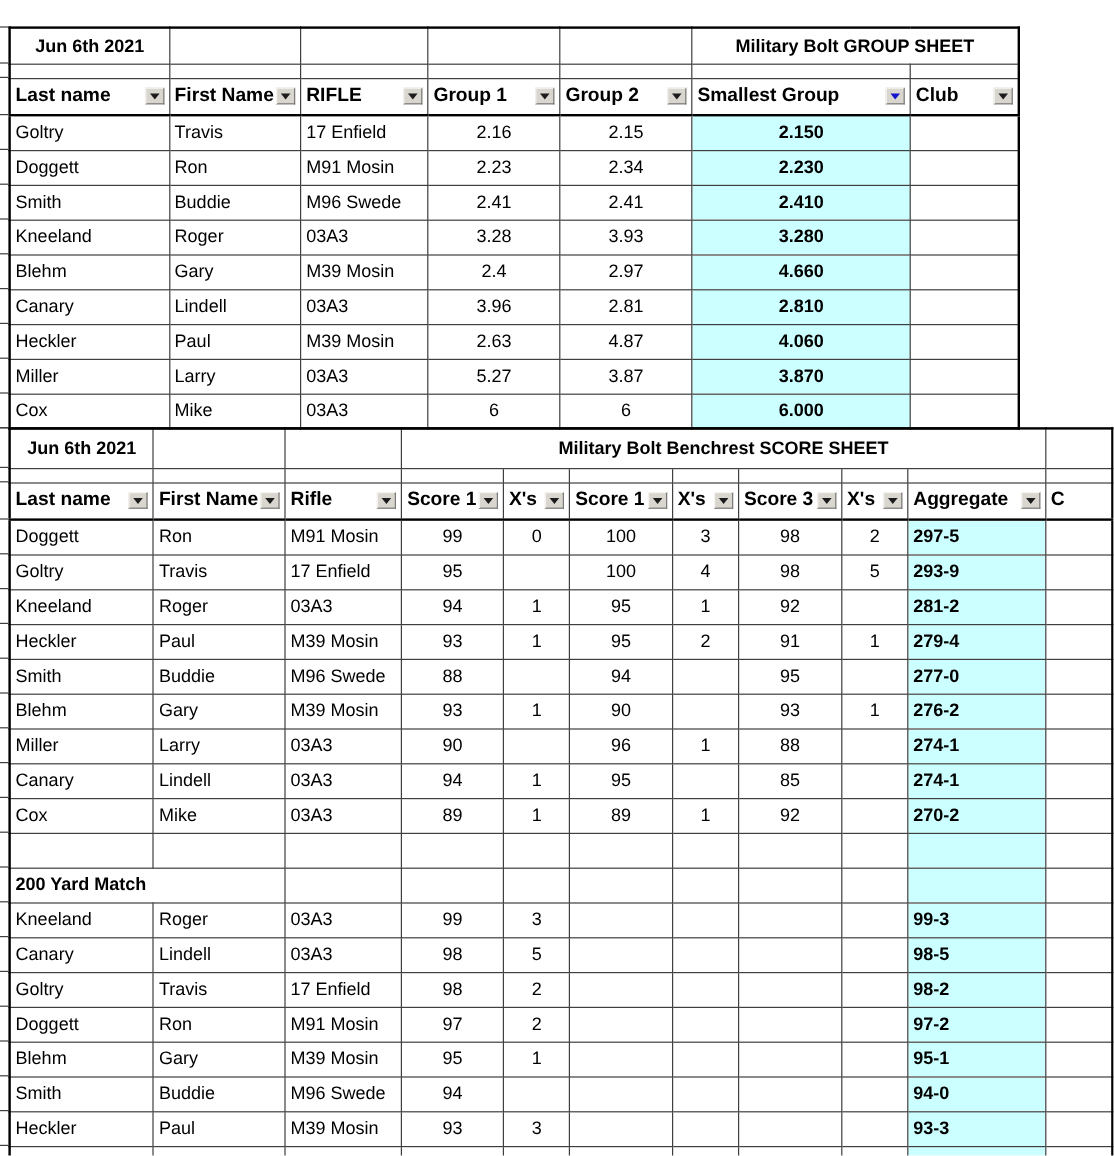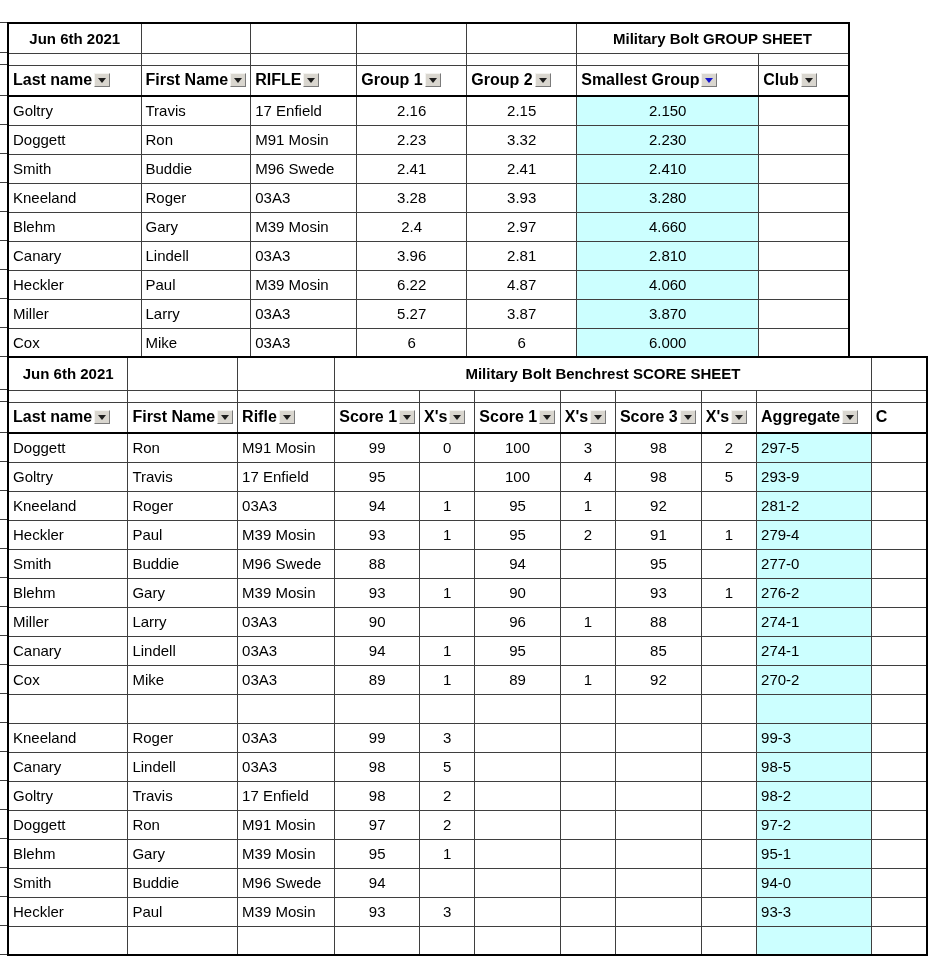--- a/index.html
+++ b/index.html
@@ -39,28 +39,28 @@
     font-size: 16px;
     font-weight: bold;
     text-align: left;
   }
   tr.data-row { height: 29px; }
 
   .tl { text-align: left; }
   .tc { text-align: center; }
   .b  { font-weight: bold; text-align: center; }
   .hl { background: var(--hl, #ccffff); }
-  .redc { color: var(--red, #dd0000); font-weight: normal; text-align: center; }
-  .redl { color: var(--red, #dd0000); font-weight: normal; text-align: left; }
+  .redc { color: var(--red, #dd0000); font-weight: bold; text-align: center; }
+  .redl { color: var(--red, #dd0000); font-weight: bold; text-align: left; }
 
   .title1 { font-weight: bold; font-size: 17px; text-align: center; white-space: pre; padding: 0 1px; }
   .title2 { font-weight: bold; font-size: 21px; text-align: center; margin-top: 20px; }
   .sec    { font-weight: bold; font-size: 17px; }
 
-  .hcell { display: flex; justify-content: flex-start; align-items: center; gap: 2px; }
+  .hcell { display: flex; justify-content: space-between; align-items: center; gap: 2px; }
   .fbtn {
     flex: 0 0 auto;
     width: 16px; height: 14px;
     background: #d9d6cf;
     border: 1px solid;
     border-color: #f4f3f0 #7a7a7a #7a7a7a #f4f3f0;
     display: inline-flex; align-items: center; justify-content: center;
     cursor: pointer;
   }
   .tri {
@@ -173,21 +173,21 @@
           <td class="tc">2.16</td>
           <td class="tc">2.15</td>
           <td class="hl redc">2.150</td>
           <td class="tl"></td>
         </tr>
         <tr class="data-row">
           <td class="tl">Doggett</td>
           <td class="tl">Ron</td>
           <td class="tl">M91 Mosin</td>
           <td class="tc">2.23</td>
-          <td class="tc">3.32</td>
+          <td class="tc">2.34</td>
           <td class="hl redc">2.230</td>
           <td class="tl"></td>
         </tr>
         <tr class="data-row">
           <td class="tl">Smith</td>
           <td class="tl">Buddie</td>
           <td class="tl">M96 Swede</td>
           <td class="tc">2.41</td>
           <td class="tc">2.41</td>
           <td class="hl redc">2.410</td>
@@ -217,21 +217,21 @@
           <td class="tl">03A3</td>
           <td class="tc">3.96</td>
           <td class="tc">2.81</td>
           <td class="hl redc">2.810</td>
           <td class="tl"></td>
         </tr>
         <tr class="data-row">
           <td class="tl">Heckler</td>
           <td class="tl">Paul</td>
           <td class="tl">M39 Mosin</td>
-          <td class="tc">6.22</td>
+          <td class="tc">2.63</td>
           <td class="tc">4.87</td>
           <td class="hl redc">4.060</td>
           <td class="tl"></td>
         </tr>
         <tr class="data-row">
           <td class="tl">Miller</td>
           <td class="tl">Larry</td>
           <td class="tl">03A3</td>
           <td class="tc">5.27</td>
           <td class="tc">3.87</td>
@@ -489,20 +489,32 @@
           <td class="tc">92</td>
           <td class="tc"></td>
           <td class="hl redl">270-2</td>
           <td class="tl"></td>
         </tr>
       </tbody>
     <tbody>
       <tr class="data-row">
         <td></td>
           <td></td>
+        <td></td>
+          <td></td>
+        <td></td>
+          <td></td>
+        <td></td>
+          <td></td>
+        <td></td>
+          <td class="hl"></td>
+        <td></td>
+      </tr>
+      <tr class="data-row">
+        <td colspan="2" class="sec tl">200 Yard Match</td>
         <td></td>
           <td></td>
         <td></td>
           <td></td>
         <td></td>
           <td></td>
         <td></td>
           <td class="hl"></td>
         <td></td>
       </tr>

